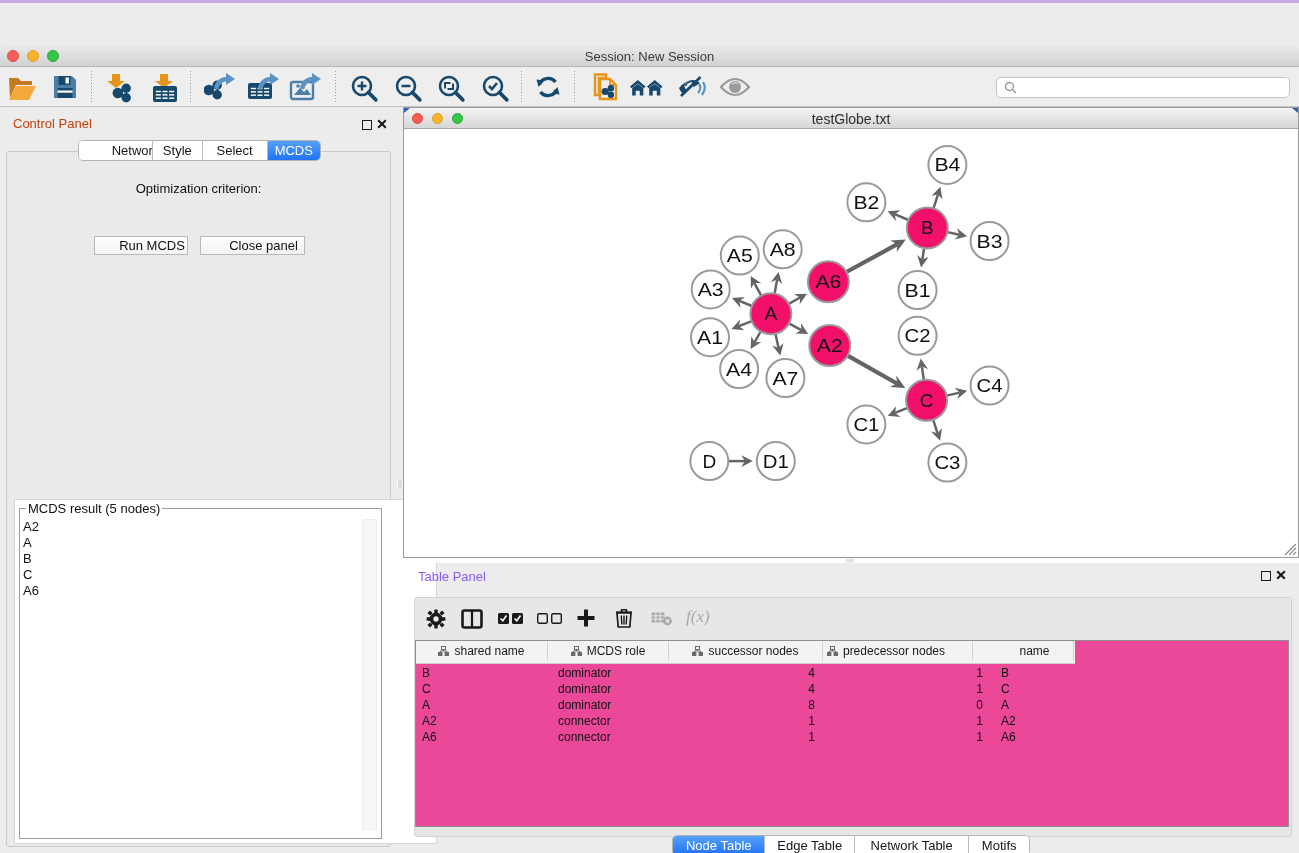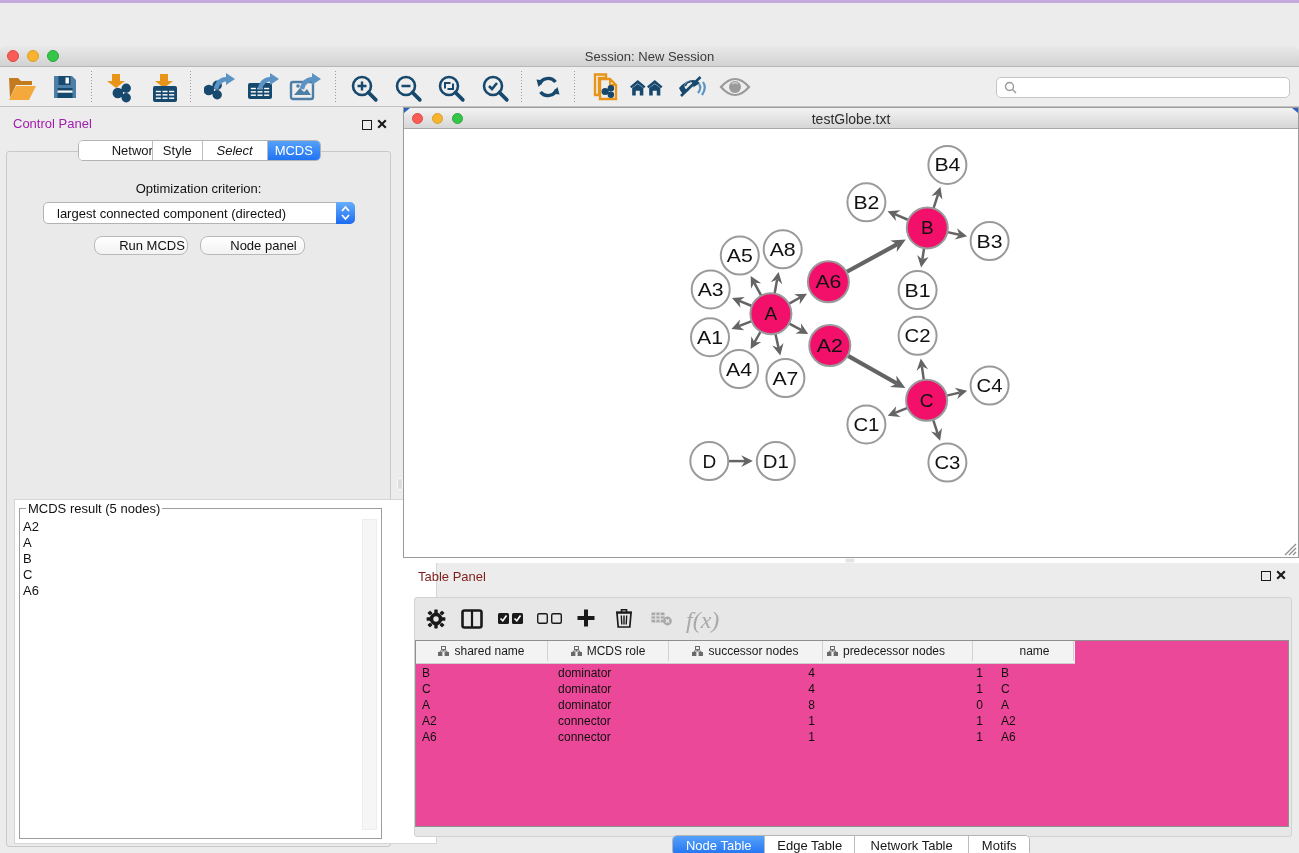--- a/index.html
+++ b/index.html
@@ -12,50 +12,50 @@
 #titlebar{left:0;top:0;width:1299px;height:21px;background:linear-gradient(#e9e9e9,#d2d2d2);border-bottom:1px solid #b7b7b7;}
 .tl{border-radius:50%;width:12px;height:12px;top:4px;}
 #tl-r{left:7px;background:#fb5c55;border:1px solid #dd4b43;}
 #tl-y{left:27px;background:#f7b42c;border:1px solid #d9a02b;}
 #tl-g{left:47px;background:#35c649;border:1px solid #2aa83a;}
 #wintitle{left:0;top:3px;width:1299px;text-align:center;font-size:13px;color:#3a3a3a;}
 #toolbar{left:0;top:21px;width:1299px;height:40px;background:#eeeeee;border-bottom:1px solid #c3c3c3;}
 .sep{top:4px;width:1px;height:32px;background-image:linear-gradient(#9a9a9a 40%, rgba(0,0,0,0) 0%);background-size:1px 3px;}
 #search{left:996px;top:10px;width:294px;height:21px;background:#fff;border:1px solid #c6c6c6;border-radius:5px;}
 
-#cp-title{left:13px;top:70px;font-size:13px;color:#a21caf;}
+#cp-title{left:13px;top:70px;font-size:13px;color:#c2410c;}
 .float-ico{width:10px;height:10px;border:1.5px solid #1a1a1a;}
 #cp-box{left:6px;top:105px;width:385px;height:696px;border:1px solid #c9c9c9;border-radius:3px;background:#eaeaea;}
 .tabs{display:flex;border:1px solid #b4b4b4;border-radius:5px;overflow:hidden;background:#fff;}
 .tab{font-size:13px;color:#161616;text-align:center;border-left:1px solid #bdbdbd;display:flex;align-items:center;justify-content:center;background:#fff;}
 .tab:first-child{border-left:none;}
 .tab.sel{background:linear-gradient(#55a1f9,#2173f3);color:#fff;}
 #cp-tabs{left:78px;top:94px;width:243px;height:21px;}
 #opt-label{left:0;top:135px;width:397px;text-align:center;font-size:13px;color:#111;}
 #dropdown{left:43px;top:156px;width:312px;height:22px;background:#fff;border:1px solid #b3b3b3;border-radius:5px;}
 #dd-text{left:13px;top:3px;font-size:13px;color:#111;}
 #dd-btn{right:-1px;top:-1px;width:19px;height:22px;border-radius:0 5px 5px 0;background:linear-gradient(#67aefa,#1c6bf1);}
-.btn{background:linear-gradient(#ffffff,#f2f2f2);border:1px solid #b9b9b9;border-radius:8px;font-size:13px;color:#111;display:flex;align-items:center;justify-content:center;padding-left:22px;}
+.btn{background:linear-gradient(#ffffff,#f2f2f2);border:1px solid #b9b9b9;border-radius:0;font-size:13px;color:#111;display:flex;align-items:center;justify-content:center;padding-left:22px;}
 #btn-run{left:94px;top:190px;width:94px;height:19px;}
 #btn-close{left:200px;top:190px;width:105px;height:19px;}
 #listbox{left:14px;top:453px;width:423px;height:345px;background:#fff;border:1px solid #d6d6d6;}
 #fieldset{left:4px;top:8px;width:363px;height:331px;border:1px solid #9d9d9d;}
 #fs-legend{left:6px;top:-8px;background:#fff;font-size:13px;color:#111;padding:0 2px;}
 #fs-list{left:3px;top:10px;font-size:13px;color:#111;line-height:16px;}
 #fs-scroll{right:4px;top:10px;width:15px;height:311px;background:#f6f6f6;border:1px solid #ededed;}
 #cp-stub{left:397px;top:432px;width:6px;height:12px;background:#ddd;border:1px solid #f8f8f8;border-radius:2px;}
 
 #netwin{left:403px;top:61px;width:896px;height:451px;border:1px solid #9b9b9b;background:#fff;}
 #net-titlebar{left:0;top:0;width:894px;height:21px;background:linear-gradient(#f3f3f3,#d6d6d6);border-bottom:1px solid #a9a9a9;}
 #net-title{left:0;top:3px;width:894px;text-align:center;font-size:14px;color:#2e2e2e;}
 .ntl{border-radius:50%;width:11px;height:11px;top:5px;}
 #whitestrip{left:403px;top:512px;width:896px;height:5px;background:#fff;}
 #net-stub{left:845px;top:512px;width:10px;height:5px;background:#e3e3e3;border:1px solid #f2f2f2;border-radius:2px;}
 
-#tp-title{left:418px;top:523px;font-size:13px;color:#7f1d1d;}
+#tp-title{left:418px;top:523px;font-size:13px;color:#8b5cf6;}
 #tp-box{left:414px;top:551px;width:878px;height:240px;background:#e7e7e7;border:1px solid #d2d2d2;border-radius:3px;}
 #tbl{left:415px;top:594px;width:874px;height:187px;background:#ec4899;border:1px solid #8f8f8f;}
 #thead{left:0;top:0;width:659px;height:23px;background:#f3f3f3;border-bottom:1px solid #cfcfcf;}
 .th{position:absolute;top:0;height:20px;font-size:12px;color:#1a1a1a;display:flex;align-items:center;justify-content:center;border-right:1px solid #d2d2d2;}
 .trow{position:absolute;font-size:12px;color:#111;height:16px;line-height:16px;}
 #tp-tabs{left:672px;top:789px;width:358px;height:21px;}
 
 #status-line{left:0;top:813px;width:1299px;height:1px;background:#d8d8d8;}
 #btn-list{left:10px;top:821px;width:28px;height:22px;background:#fdfdfd;border:1px solid #a8a8a8;display:flex;align-items:center;justify-content:center;}
 #btn-mem{left:1214px;top:820px;width:74px;height:24px;background:#fdfdfd;border:1px solid #a8a8a8;font-size:12px;color:#111;display:flex;align-items:center;justify-content:center;gap:5px;}
@@ -215,35 +215,26 @@
 
   <div class="abs" id="cp-title">Control Panel</div>
   <div class="abs float-ico" style="left:362px;top:74px;"></div>
   <svg class="abs" style="left:377px;top:73px;" width="10" height="10" viewBox="0 0 10 10">
       <path d="M1.2 1.2 L8.8 8.8 M8.8 1.2 L1.2 8.8" stroke="#1a1a1a" stroke-width="2.1"></path>
     </svg>
   <div class="abs" id="cp-box"></div>
   <div class="abs tabs" id="cp-tabs">
     <div class="tab" style="width:73px;padding-left:40px;">Network</div>
     <div class="tab" style="width:52px;">Style</div>
-    <div class="tab" style="width:68px;font-style:italic;">Select</div>
+    <div class="tab" style="width:68px;">Select</div>
     <div class="tab sel" style="width:56px;">MCDS</div>
   </div>
   <div class="abs" id="opt-label">Optimization criterion:</div>
-  <div class="abs" id="dropdown">
-    <div class="abs" id="dd-text">largest connected component (directed)</div>
-    <div class="abs" id="dd-btn">
-      <svg width="19" height="22" viewBox="0 0 19 22">
-        <path d="M6 9 L9.5 5 L13 9" fill="none" stroke="#fff" stroke-width="1.8"></path>
-        <path d="M6 13 L9.5 17 L13 13" fill="none" stroke="#fff" stroke-width="1.8"></path>
-      </svg>
-    </div>
-  </div>
   <div class="abs btn" id="btn-run">Run MCDS</div>
-  <div class="abs btn" id="btn-close">Node panel</div>
+  <div class="abs btn" id="btn-close">Close panel</div>
   <div class="abs" id="listbox">
     <div class="abs" id="fieldset">
       <div class="abs" id="fs-legend">MCDS result (5 nodes)</div>
       <div class="abs" id="fs-list">A2<br>A<br>B<br>C<br>A6</div>
       <div class="abs" id="fs-scroll"></div>
     </div>
   </div>
   <div class="abs" id="cp-stub"></div>
 
   <div class="abs" id="netwin">
@@ -401,21 +392,21 @@
       <rect x="0.5" y="1.5" width="13" height="10" rx="1" fill="#a9a9a9"></rect>
       <g stroke="#e7e7e7" stroke-width="1.1">
         <line x1="0.5" y1="4.8" x2="13.5" y2="4.8"></line>
         <line x1="0.5" y1="8.1" x2="13.5" y2="8.1"></line>
         <line x1="4.8" y1="1.5" x2="4.8" y2="11.5"></line>
         <line x1="9.1" y1="1.5" x2="9.1" y2="11.5"></line>
       </g>
       <circle cx="16.5" cy="10" r="4.4" fill="#a9a9a9"></circle>
       <path d="M14.8 8.3 L18.2 11.7 M18.2 8.3 L14.8 11.7" stroke="#e7e7e7" stroke-width="1.3"></path>
     </svg>
-<div class="abs" style="left:686px;top:561px;font-family:'Liberation Serif',serif;font-style:italic;font-size:24px;color:#a9a9a9;">f(x)</div>
+<div class="abs" style="left:686px;top:561px;font-family:'Liberation Serif',serif;font-style:italic;font-size:17px;color:#a9a9a9;">f(x)</div>
   <div class="abs" id="tbl">
     <div class="abs" id="thead">
         <div class="th" style="left:0px;width:132px;"><svg class="hdr-ico" width="11" height="10" viewBox="0 0 11 10">
             <g fill="none" stroke="#6a6a6a" stroke-width="1">
               <rect x="3.5" y="0.5" width="4" height="3"></rect>
               <rect x="0.5" y="6.5" width="3.4" height="3" fill="#6a6a6a"></rect>
               <rect x="7.1" y="6.5" width="3.4" height="3" fill="#6a6a6a"></rect>
               <path d="M5.5 3.5 L5.5 5 M2.2 6.5 L2.2 5 L8.8 5 L8.8 6.5"></path>
             </g>
           </svg>shared name</div>

